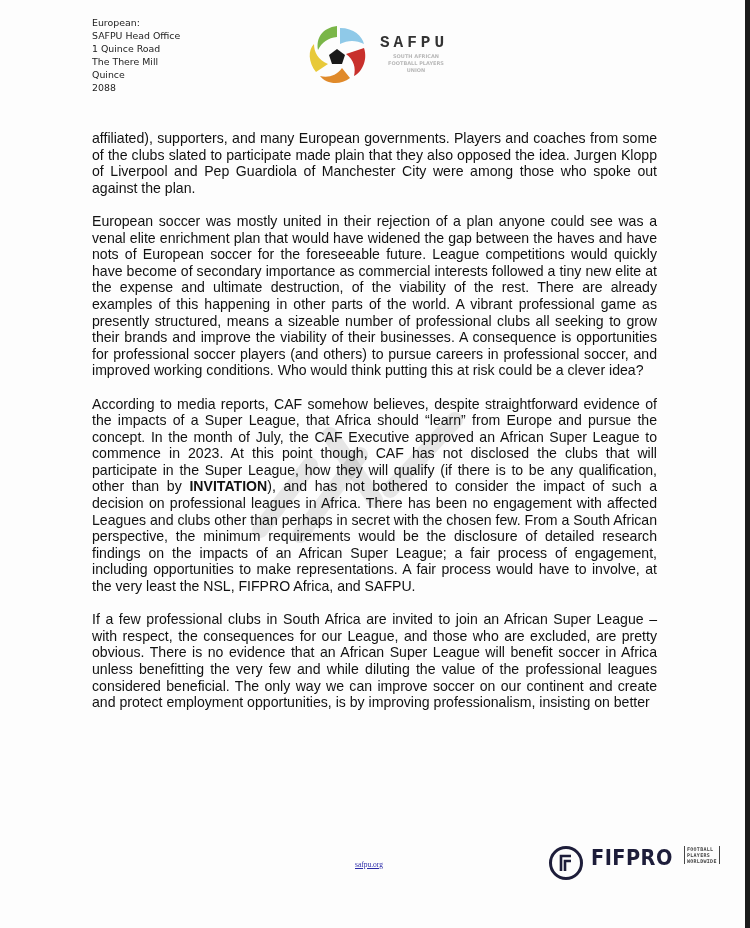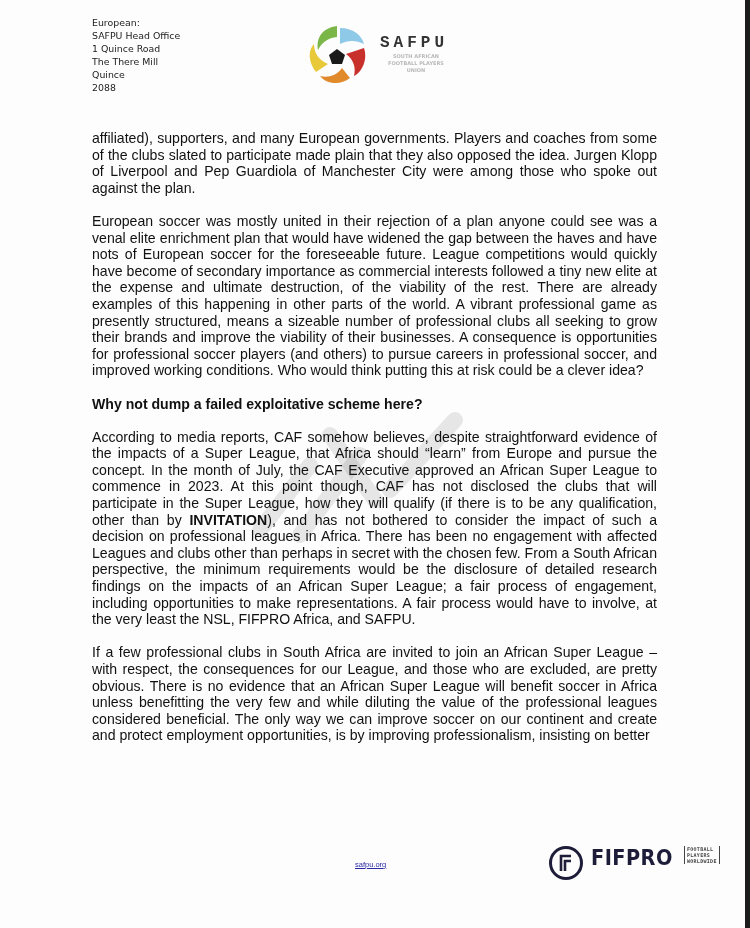--- a/index.html
+++ b/index.html
@@ -8,21 +8,21 @@
   .address { position:absolute; left:92px; top:16px; font-family:"DejaVu Sans", sans-serif; font-size:9.4px; line-height:13px; color:#222; }
   .address div { white-space:nowrap; }
   .safpu-logo { position:absolute; left:304px; top:22px; width:160px; height:70px; }
   .safpu-mark { position:absolute; left:0; top:0; width:66px; height:66px; }
   .safpu-title { position:absolute; left:76px; top:12px; font-family:Liberation Mono, monospace; font-weight:bold; font-size:16px; letter-spacing:4px; color:#333; }
   .safpu-sub { position:absolute; left:76px; top:31px; width:72px; text-align:center; font-family:"DejaVu Sans", sans-serif; font-weight:bold; font-size:5px; line-height:7px; color:#b8b8b8; }
   .watermark { position:absolute; left:240px; top:395px; width:240px; height:150px; pointer-events:none; }
   .content { position:absolute; left:92px; top:130px; width:565px; font-size:14.1px; line-height:16.6px; text-align:justify; }
   .content p { margin:0 0 16.6px 0; }
   .content h3 { margin:0 0 16.6px 0; font-size:14.1px; line-height:16.6px; font-weight:bold; }
-  .footer-link { position:absolute; left:355px; top:860px; font-family:Liberation Sans, sans-serif; font-size:7.5px; color:#2a2aa8; text-decoration:underline; }
+  .footer-link { position:absolute; left:355px; top:860px; font-family:Liberation Serif, serif; font-size:7.5px; color:#2a2aa8; text-decoration:underline; }
   .fifpro { position:absolute; left:549px; top:846px; height:42px; display:flex; align-items:flex-start; }
   .fifpro-circle { width:34px; height:34px; border:3px solid #1d1d3a; border-radius:50%; box-sizing:border-box; display:flex; align-items:center; justify-content:center; }
   .fifpro-word { margin-left:8px; font-family:"DejaVu Sans", sans-serif; font-weight:bold; font-size:21px; letter-spacing:0.5px; color:#1d1d3a; transform:scaleX(0.92); transform-origin:left center; }
   .fifpro-tag { margin-left:4px; border-left:1px solid #444; border-right:1px solid #444; padding:0 2px; font-family:"DejaVu Sans Mono", monospace; font-weight:bold; font-size:5px; line-height:6px; color:#444; letter-spacing:0.3px; }
 </style>
 </head>
 <body>
 
 <div class="edge"></div>
 
@@ -57,21 +57,20 @@
     <path d="M20 135 L70 70"></path>
     <path d="M90 40 L135 105"></path>
     <path d="M150 95 L215 25"></path>
     <path d="M120 60 L60 140"></path>
   </g>
 </svg>
 
 <div class="content">
   <p>affiliated), supporters, and many European governments.  Players and coaches from some of the clubs slated to participate made plain that they also opposed the idea.  Jurgen Klopp of Liverpool and Pep Guardiola of Manchester City were among those who spoke out against the plan.</p>
   <p>European soccer was mostly united in their rejection of a plan anyone could see was a venal elite enrichment plan that would have widened the gap between the haves and have nots of European soccer for the foreseeable future.  League competitions would quickly have become of secondary importance as commercial interests followed a tiny new elite at the expense and ultimate destruction, of the viability of the rest.  There are already examples of this happening in other parts of the world. A vibrant professional game as presently structured, means a sizeable number of professional clubs all seeking to grow their brands and improve the viability of their businesses. A consequence is opportunities for professional soccer players (and others) to pursue careers in professional soccer, and improved working conditions.  Who would think putting this at risk could be a clever idea?</p>
-  <h3>Why not dump a failed exploitative scheme here?</h3>
   <p><span>According to media reports, CAF somehow believes, despite straightforward evidence of the impacts of a Super League, that Africa should “learn” from Europe and pursue the concept.  In the month of July, the CAF Executive approved an African Super League to commence in 2023.  At this point though, CAF has not disclosed the clubs that will participate in the Super League, how they will qualify (if there is to be any qualification, other than by </span><b>INVITATION</b><span>), and has not bothered to consider the impact of such a decision on professional leagues in Africa.  There has been no engagement with affected Leagues and clubs other than perhaps in secret with the chosen few. From a South African perspective, the minimum requirements would be the disclosure of detailed research findings on the impacts of an African Super League; a fair process of engagement, including opportunities to make representations.  A fair process would have to involve, at the very least the NSL, FIFPRO Africa, and SAFPU.</span></p>
   <p>If a few professional clubs in South Africa are invited to join an African Super League – with respect, the consequences for our League, and those who are excluded, are pretty obvious. There is no evidence that an African Super League will benefit soccer in Africa unless benefitting the very few and while diluting the value of the professional leagues considered beneficial. The only way we can improve soccer on our continent and create and protect employment opportunities, is by improving professionalism, insisting on better</p>
 </div>
 
 <a class="footer-link">safpu.org</a>
 
 <div class="fifpro">
   <div class="fifpro-circle">
     <svg width="18" height="20" viewBox="0 0 18 20">
       <path d="M4 18 V3 H14" fill="none" stroke="#1d1d3a" stroke-width="2.6"></path>

